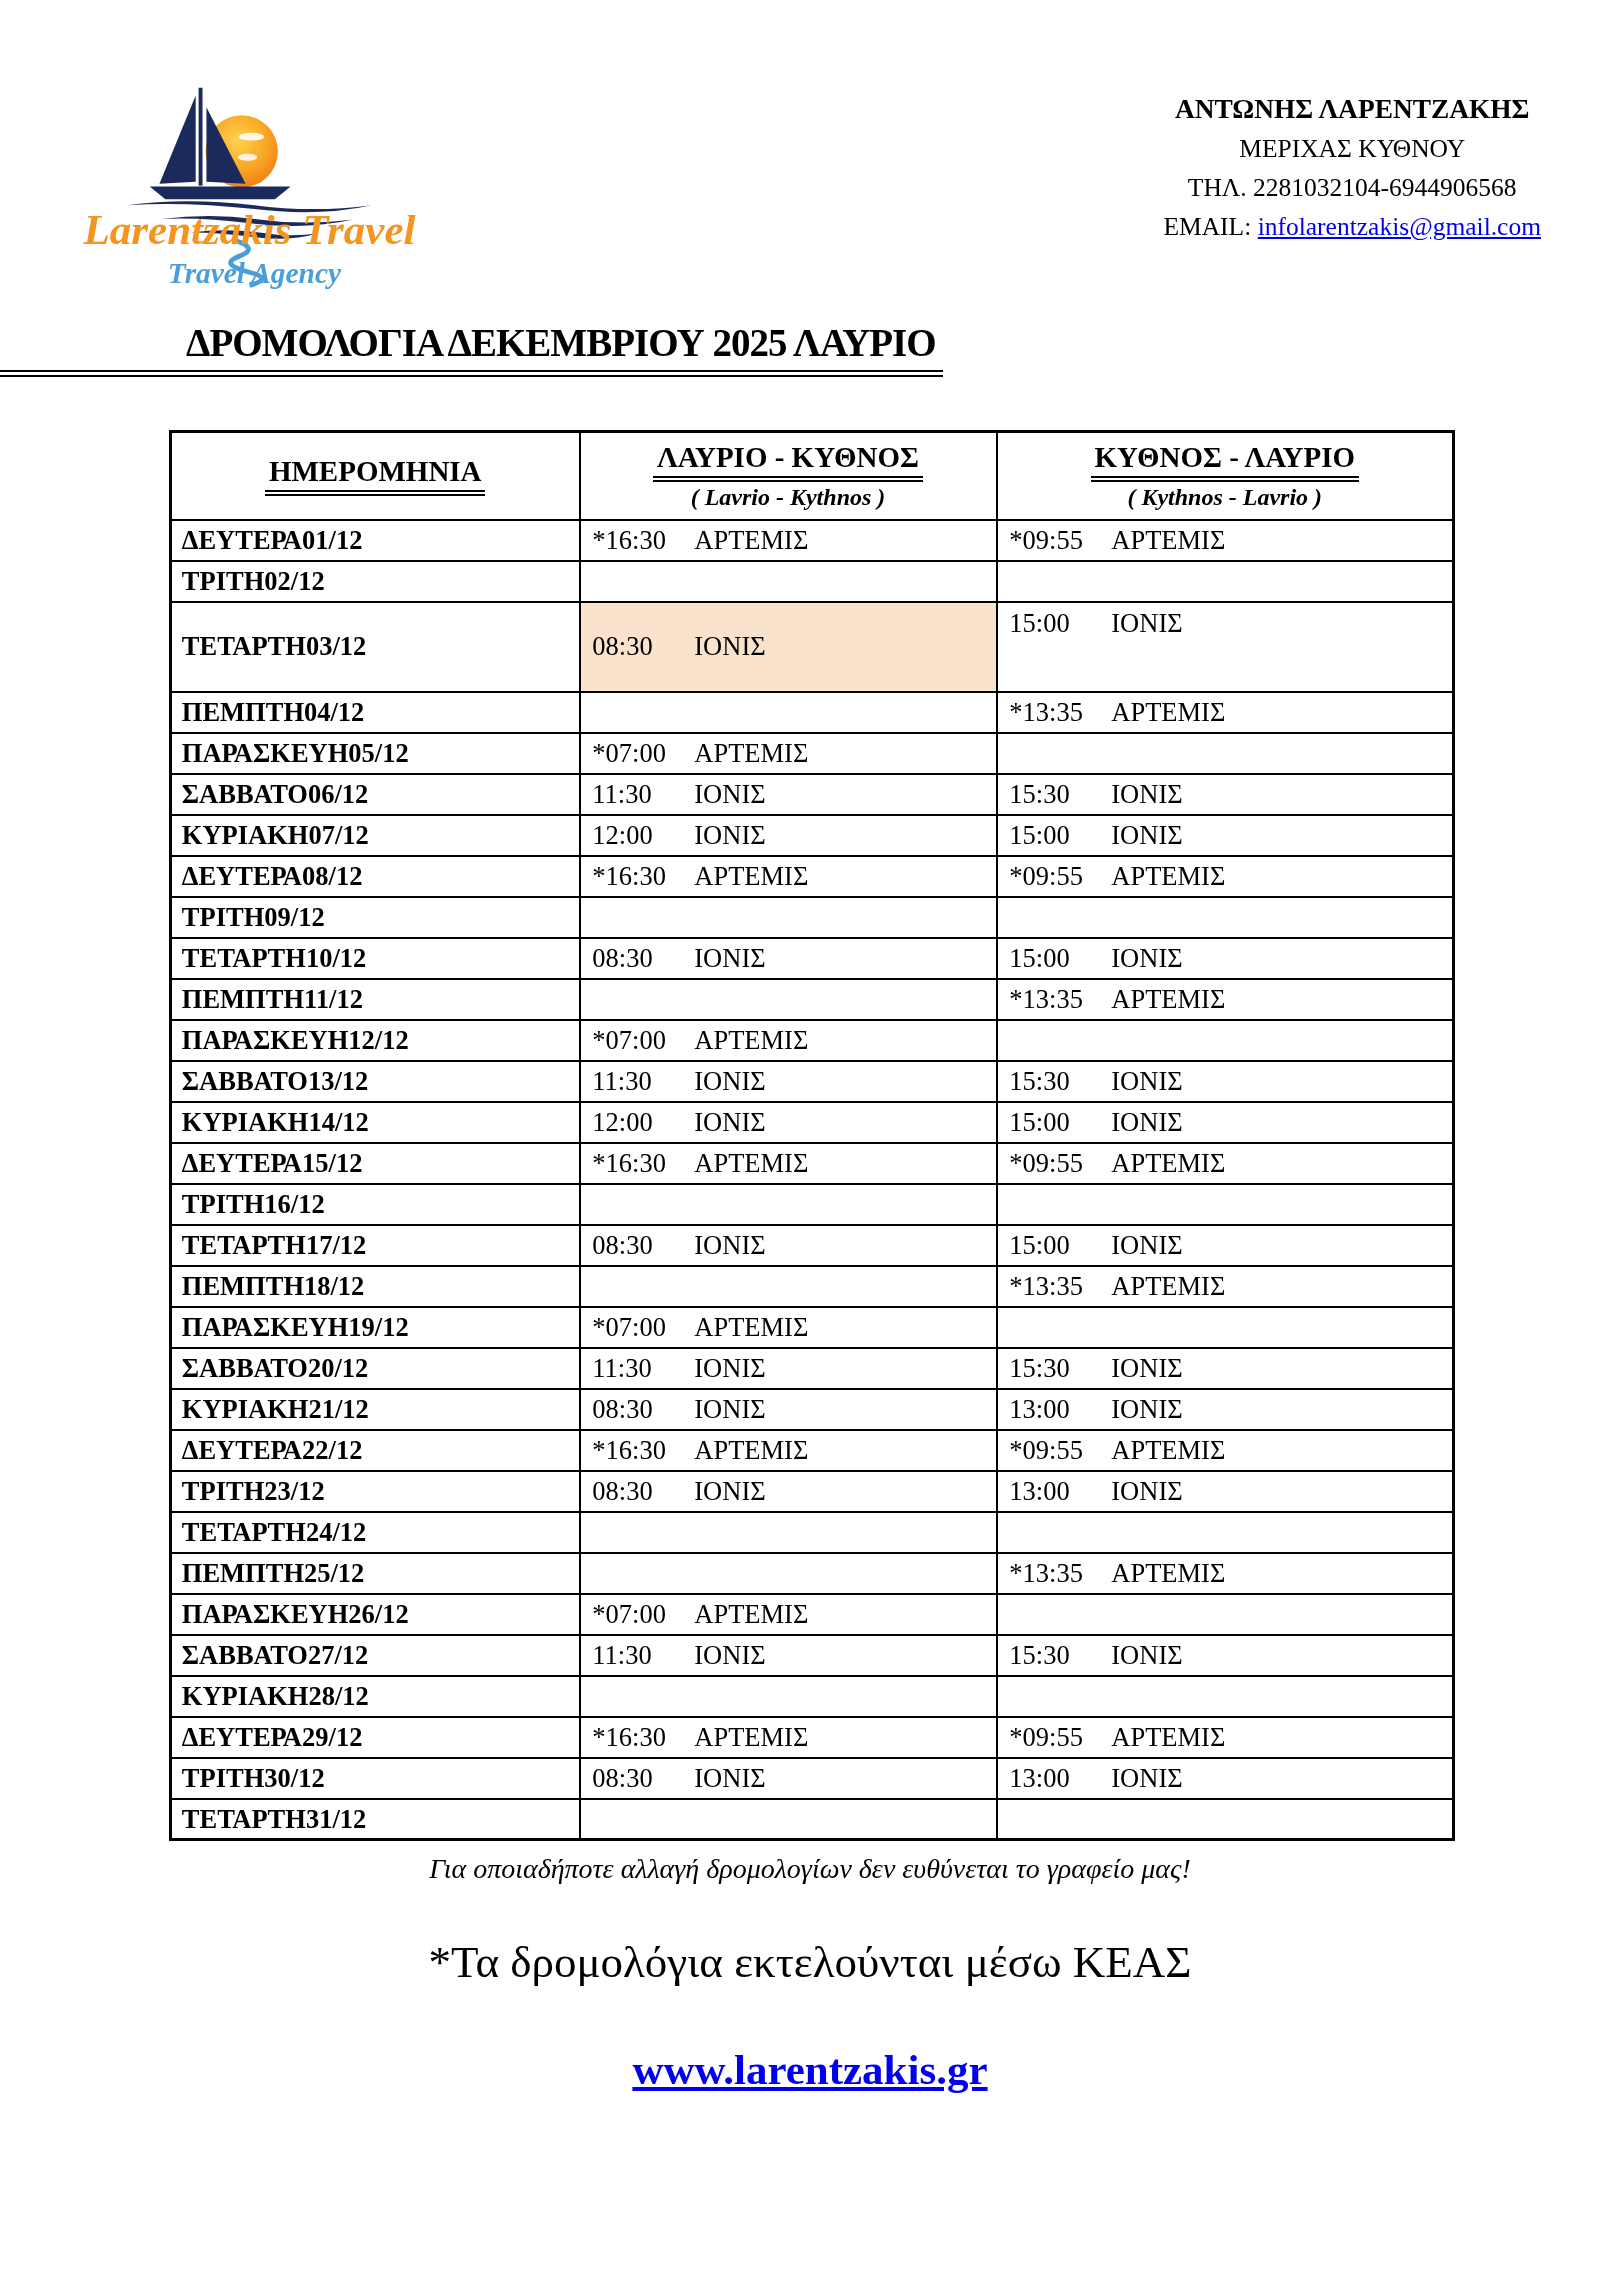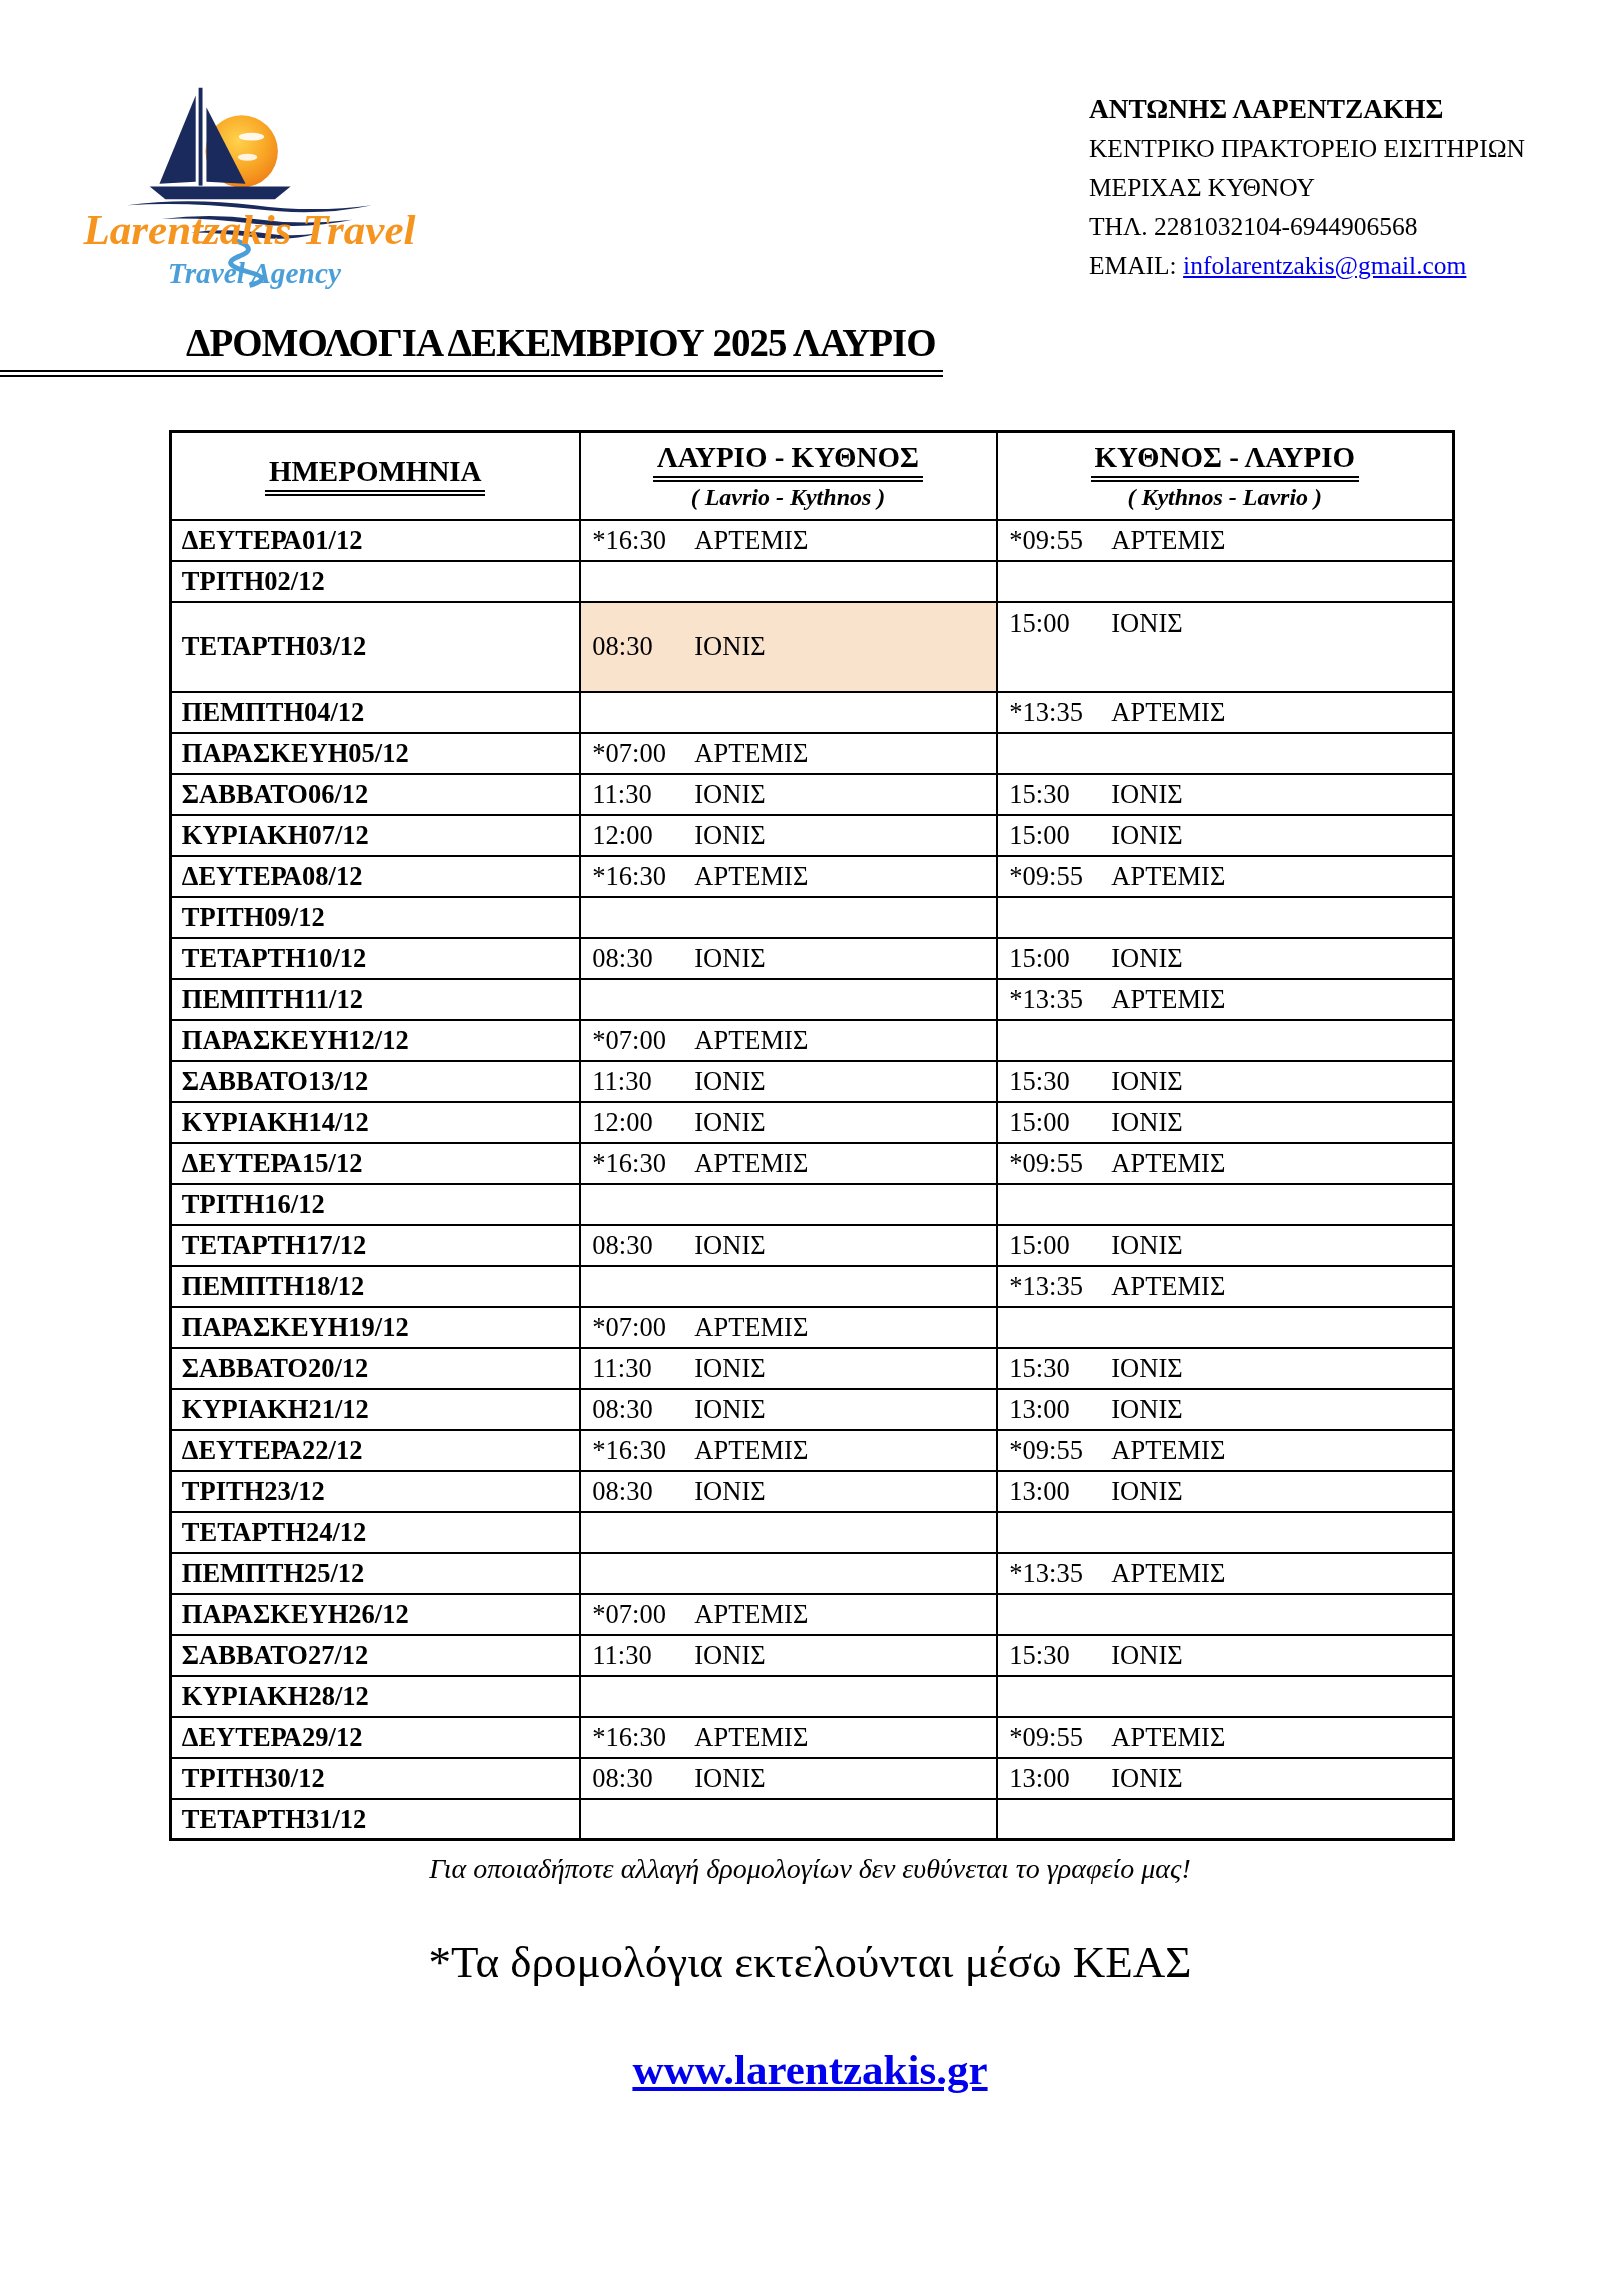--- a/index.html
+++ b/index.html
@@ -7,22 +7,22 @@
     position:relative;
     width:1621px;height:2293px;
     background:#fff;color:#000;
     font-family:"Liberation Serif",serif;
     overflow:hidden;
   }
   
   .header{position:relative;height:314px;}
   .logo{position:absolute;left:34px;top:76px;width:431px;height:230px;}
   .contact{
-    position:absolute;right:96px;top:90px;
-    text-align:left;font-size:25.5px;line-height:39px;white-space:nowrap;
+    position:absolute;right:80px;top:90px;
+    text-align:center;font-size:25.5px;line-height:39px;white-space:nowrap;
   }
   .contact .agency-name{font-weight:bold;font-size:27.4px;}
   .email-link{color:var(--link,#0000ee);text-decoration:underline;cursor:pointer;}
   
   .title-row{text-align:left;margin-top:5.9px;height:61px;}
   .doc-title{
     display:inline-block;font-weight:bold;font-size:39px;letter-spacing:-1px;
     border-bottom:7.8px double #000;padding:0 7.8px 4.9px 186px;white-space:nowrap;
   }
   
@@ -83,21 +83,20 @@
       </g>
       <g style="stroke:var(--lblue,#4a9fd8)" fill="none" stroke-width="5">
         <path d="M205 168 q25 8 5 16 q-22 8 8 16 q28 7 2 14"></path>
       </g>
       <text x="220" y="172" text-anchor="middle" font-family="Liberation Serif, serif" font-style="italic" font-weight="bold" font-size="44" style="fill:var(--orange,#f5941e)">Larentzakis Travel</text>
       <text x="225" y="212" text-anchor="middle" font-family="Liberation Serif, serif" font-style="italic" font-weight="bold" font-size="30" style="fill:var(--lblue,#4a9fd8)">Travel Agency</text>
     </svg>
 
     <div class="contact">
       <div class="agency-name">ΑΝΤΩΝΗΣ ΛΑΡΕΝΤΖΑΚΗΣ</div>
-      <div>ΚΕΝΤΡΙΚΟ ΠΡΑΚΤΟΡΕΙΟ ΕΙΣΙΤΗΡΙΩΝ</div>
       <div>ΜΕΡΙΧΑΣ ΚΥΘΝΟΥ</div>
       <div>ΤΗΛ. 2281032104-6944906568</div>
       <div><span>EMAIL: </span><a class="email-link">infolarentzakis@gmail.com</a></div>
     </div>
   </div>
 
   <div class="title-row">
     <span class="doc-title">ΔΡΟΜΟΛΟΓΙΑ ΔΕΚΕΜΒΡΙΟΥ 2025 ΛΑΥΡΙΟ</span>
   </div>
 

